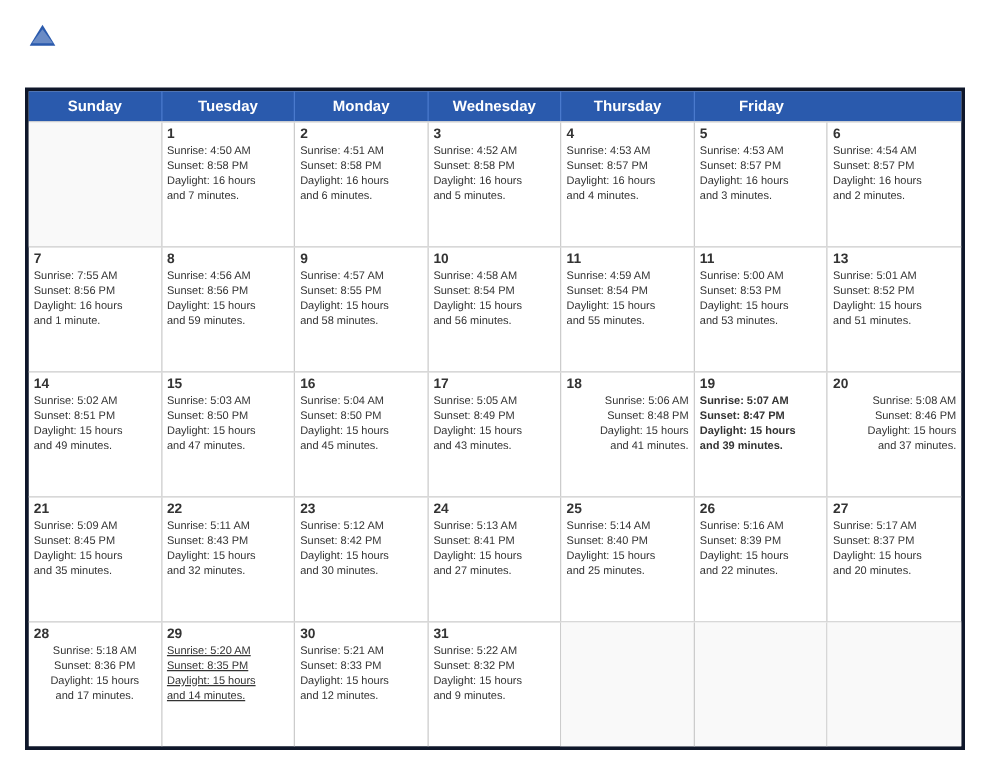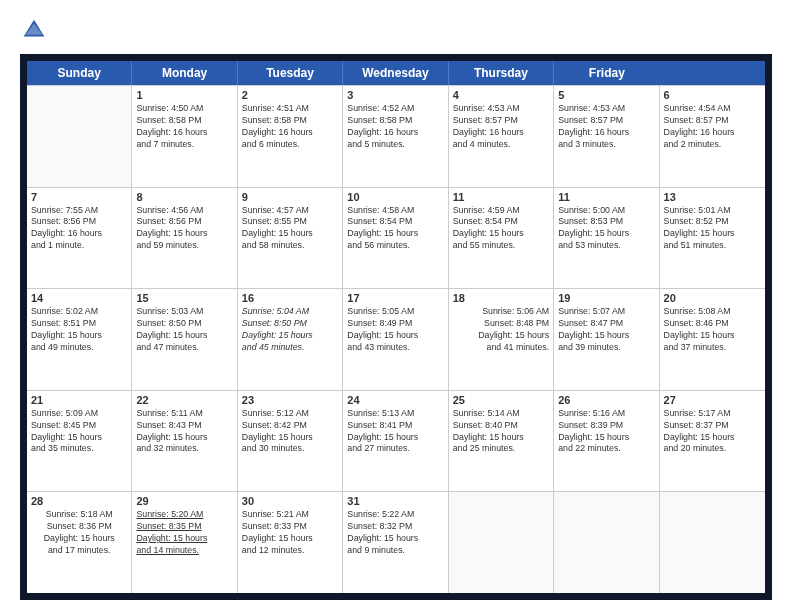--- a/index.html
+++ b/index.html
@@ -57,21 +57,22 @@
       line-height: 1.1;
     }
     .location-title {
       font-size: 14px;
       color: #555;
     }
     .calendar {
       flex: 1;
       display: flex;
       flex-direction: column;
-      border: 7px solid #0f172a;
+      border: 3px solid #0f172a;
+      margin-top: 16px;
     }
     .cal-header {
       display: grid;
       grid-template-columns: repeat(7, 1fr);
       background: #2a5aad;
     }
     .cal-header-cell {
       color: #fff;
       font-size: 12px;
       font-weight: bold;
@@ -132,22 +133,22 @@
     </div>
     <div class="title-block">
       <div class="month-title"></div>
       <div class="location-title"></div>
     </div>
   </div>
 
   <div class="calendar">
     <div class="cal-header" id="cal-header-row">
         <div class="cal-header-cell">Sunday</div>
+        <div class="cal-header-cell">Tuesday</div>
         <div class="cal-header-cell">Monday</div>
-        <div class="cal-header-cell">Tuesday</div>
         <div class="cal-header-cell">Wednesday</div>
         <div class="cal-header-cell">Thursday</div>
         <div class="cal-header-cell">Friday</div>
       </div>
     <div class="cal-body" id="cal-body">
         <div class="cal-week">
           <div class="cal-cell empty"></div>
           <div class="cal-cell">
             <div class="cell-day">1</div>
             <div class="cell-info" style="white-space: pre-line;">Sunrise: 4:50 AM
@@ -252,49 +253,49 @@
           </div>
           <div class="cal-cell">
             <div class="cell-day">15</div>
             <div class="cell-info" style="white-space: pre-line;">Sunrise: 5:03 AM
 Sunset: 8:50 PM
 Daylight: 15 hours
 and 47 minutes.</div>
           </div>
           <div class="cal-cell">
             <div class="cell-day">16</div>
-            <div class="cell-info" style="white-space: pre-line; font-style: italic;">Sunrise: 5:04 AM
+            <div class="cell-info" style="white-space: pre-line;">Sunrise: 5:04 AM
 Sunset: 8:50 PM
 Daylight: 15 hours
 and 45 minutes.</div>
           </div>
           <div class="cal-cell">
             <div class="cell-day">17</div>
             <div class="cell-info" style="white-space: pre-line;">Sunrise: 5:05 AM
 Sunset: 8:49 PM
 Daylight: 15 hours
 and 43 minutes.</div>
           </div>
           <div class="cal-cell">
             <div class="cell-day">18</div>
             <div class="cell-info" style="white-space: pre-line; text-align: right;">Sunrise: 5:06 AM
 Sunset: 8:48 PM
 Daylight: 15 hours
 and 41 minutes.</div>
           </div>
           <div class="cal-cell">
             <div class="cell-day">19</div>
-            <div class="cell-info" style="white-space: pre-line;">Sunrise: 5:07 AM
+            <div class="cell-info" style="white-space: pre-line; font-weight: bold;">Sunrise: 5:07 AM
 Sunset: 8:47 PM
 Daylight: 15 hours
 and 39 minutes.</div>
           </div>
           <div class="cal-cell">
             <div class="cell-day">20</div>
-            <div class="cell-info" style="white-space: pre-line;">Sunrise: 5:08 AM
+            <div class="cell-info" style="white-space: pre-line; text-align: right;">Sunrise: 5:08 AM
 Sunset: 8:46 PM
 Daylight: 15 hours
 and 37 minutes.</div>
           </div>
         </div>
         <div class="cal-week">
           <div class="cal-cell">
             <div class="cell-day">21</div>
             <div class="cell-info" style="white-space: pre-line;">Sunrise: 5:09 AM
 Sunset: 8:45 PM

